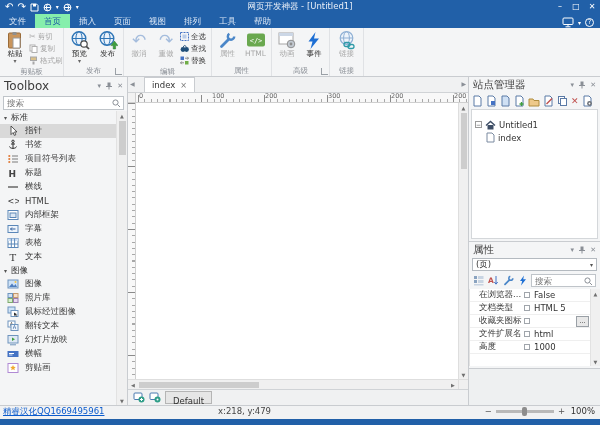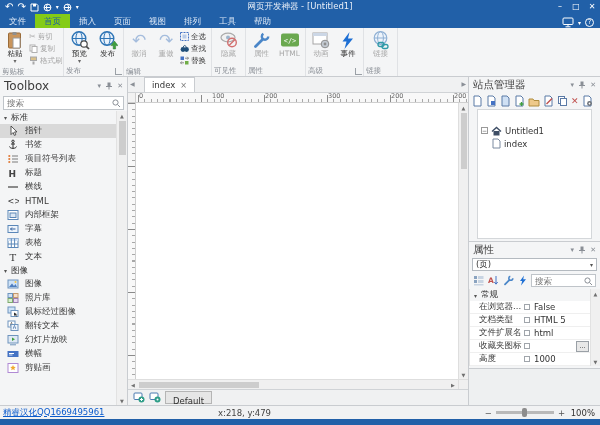--- a/index.html
+++ b/index.html
@@ -13,29 +13,29 @@
   .titlebar{position:absolute;left:0;top:0;width:600px;height:14px;background:#2160a8;display:flex;align-items:center;color:#fff}
   .qat{display:flex;align-items:center;gap:4px;margin-left:5px}
   .qat .tico{color:#fff;font-size:10px;line-height:10px}
   .title-center{position:absolute;left:0;right:0;text-align:center;font-size:8.5px;color:#e9eff8;pointer-events:none}
   .winbtns{margin-left:auto;display:flex}
   .winbtn{width:16px;height:14px;text-align:center;line-height:13px;font-size:8px;color:#fff}
 
   
   .tabrow{position:absolute;left:0;top:14px;width:600px;height:14px;background:#2160a8;display:flex;align-items:flex-end}
   .rtab{padding:0 9px;height:14px;line-height:14px;color:#dce7f5;font-size:8.5px}
-  .rtab.active{background:#84cc16;color:#1f5da5}
+  .rtab.active{background:#86efac;color:#1f5da5}
   .tabrow-right{margin-left:auto;display:flex;align-items:center;gap:4px;margin-right:6px;color:#fff}
   .helpcirc{width:9px;height:9px;border:1px solid #fff;border-radius:50%;font-size:6.5px;line-height:7px;text-align:center}
 
   
   .ribbon{position:absolute;left:0;top:28px;width:600px;height:49px;background:#f4f5f6;border-bottom:1px solid #c9ccd0;display:flex}
   .rgroup{position:relative;border-right:1px solid #e0e2e5;display:flex;flex-direction:column;padding:1px 2px 0}
   .rbody{flex:1;display:flex;align-items:flex-start;gap:1px}
-  .rlabel{height:11px;text-align:left;color:#8a8f96;font-size:7.5px;line-height:11px}
+  .rlabel{height:11px;text-align:center;color:#8a8f96;font-size:7.5px;line-height:11px}
   .bigbtn{width:27px;display:flex;flex-direction:column;align-items:center;padding-top:1px}
   .bigbtn .bicon{height:20px;display:flex;align-items:center;justify-content:center}
   .bigbtn .blabel{font-size:7.5px;line-height:8px}
   .bigbtn .bdrop{font-size:6px;line-height:6px;color:#666}
   .smallcol{display:flex;flex-direction:column;justify-content:flex-start;gap:1px;padding-top:2px}
   .smallbtn{display:flex;align-items:center;gap:2px;height:11px;font-size:7.5px;white-space:nowrap}
   .dis{color:#a8a8a8}
   .bigarrow{font-size:17px;line-height:18px;color:#a5bddd}
   .launcher{position:absolute;right:1px;bottom:1px;width:7px;height:7px;border-left:1px solid #9aa0a6;border-bottom:1px solid #9aa0a6;color:#9aa0a6;font-size:5px;line-height:6px;text-align:right}
 
@@ -80,21 +80,21 @@
   .spacer{flex:1}
   .h-scrollrow{height:10px;display:flex;background:#f0f0f0;border-top:1px solid #dedede;align-items:center;font-size:5px;color:#707070}
   .h-scrollrow .thumb{width:120px;height:6px;background:#cdcdcd;margin:0 1px}
   .h-corner{width:10px;height:10px;border-left:1px solid #dedede;align-self:stretch}
   .breakrow{height:16px;background:#f0f1f2;border-top:1px solid #d0d3d6;display:flex;align-items:center;gap:4px;padding-left:5px}
   .chip{height:13px;background:#e6e6e6;border:1px solid #b5b5b5;padding:4px 7px;line-height:11px;font-size:8.5px;color:#333}
 
   .sitemgr{position:absolute;left:468px;top:77px;width:132px;height:164px;background:#f4f5f6;border-left:1px solid #c9ccd0;display:flex;flex-direction:column}
   .rp-title{font-size:10.5px;color:#3c3c3c}
   .sm-toolbar{height:16px;display:flex;align-items:center;gap:3px;padding:0 3px}
-  .tree{flex:1;background:#fff;border:1px solid #d4d7da;margin:0 8px 2px;padding-top:14px}
+  .tree{flex:1;background:#fff;border:1px solid #d4d7da;margin:0 2px 2px;padding-top:8px}
   .trow{height:13px;display:flex;align-items:center;gap:3px;padding-left:3px;font-size:8.5px;color:#333}
   .expbox{width:7px;height:7px;border:1px solid #9a9a9a;background:#fff;font-size:6px;line-height:5px;text-align:center;color:#555}
 
   .props{position:absolute;left:468px;top:241px;width:132px;height:164px;background:#f4f5f6;border-left:1px solid #c9ccd0;border-top:1px solid #c9ccd0;display:flex;flex-direction:column}
   .combo{height:13px;margin:1px 3px;background:#fff;border:1px solid #b4bac0;display:flex;align-items:center;padding:0 3px;font-size:8.5px}
   .combo .dd{margin-left:auto;font-size:6px;color:#555}
   .pr-toolbar{height:17px;display:flex;align-items:center;gap:4px;padding:0 4px}
   .pr-toolbar .searchbox{flex:1;height:13px}
   .gridwrap{display:flex;height:77px}
   .grid{flex:1;background:#fff;border-left:1px solid #e3e3e3}
@@ -102,21 +102,21 @@
   .gr-sec .tri{font-size:6px;color:#555}
   .prow{height:13px;display:flex;align-items:center;border-bottom:1px solid #efefef;font-size:8.5px}
   .prow .pname{width:52px;padding-left:9px;color:#3a3a3a;white-space:nowrap;overflow:hidden}
   .defbox{width:6px;height:6px;border:1px solid #a0a5ab;background:#fff;margin:0 4px 0 2px}
   .pval{flex:1;color:#333;white-space:nowrap;overflow:hidden}
   .dots{width:13px;height:11px;border:1px solid #9aa0a6;background:#e8e8e8;font-size:7px;line-height:9px;text-align:center;margin-right:1px}
   .gr-scroll{width:10px;background:#f0f0f0;border-left:1px solid #e2e2e2;display:flex;flex-direction:column;align-items:center;font-size:5px;color:#707070}
   .desc{flex:1;background:#eef0f1;border-top:1px solid #c9ccd0;margin-top:2px}
 
   
-  .statusbar{position:absolute;left:0;top:405px;width:600px;height:14px;background:#f1f2f3;border-top:1px solid #c9ccd0;display:flex;align-items:center;font-size:8.5px}
+  .statusbar{position:absolute;left:0;top:405px;width:600px;height:14px;background:#f1f2f3;border-top:1px solid #c9ccd0;display:flex;align-items:flex-start;font-size:8.5px}
   .credit{margin-left:3px;color:#0b5bcd;text-decoration:underline}
   .coords{position:absolute;left:218px;color:#444}
   .zoomctl{position:absolute;right:5px;display:flex;align-items:center;gap:4px;color:#555}
   .ztrack{width:58px;height:3px;background:#b9b9b9;position:relative}
   .zthumb{position:absolute;left:26px;top:-3px;width:5px;height:9px;background:#8d8d8d;border-radius:2px}
   .zpct{width:26px;text-align:right;color:#333}
   .bottomstrip{position:absolute;left:0;top:419px;width:600px;height:6px;background:#2160a8}
 </style>
 </head>
 <body>
@@ -290,36 +290,20 @@
                   <path d="M5 2.2h3.5M7.2 0.8 8.5 2.2 7.2 3.6M4 6.8H0.5M1.8 5.4 0.5 6.8l1.3 1.4" stroke="#8a8a8a" fill="none"></path>
                 </svg>
               </span>
               <span>替换</span>
             </div>
         </div>
       </div>
       <div class="rlabel">编辑</div>
     </div>
 
-    <div class="rgroup" style="width:34px">
-      <div class="rbody" style="justify-content:center">
-        <div class="bigbtn">
-          <span class="bicon">
-              <svg width="20" height="20" viewBox="0 0 20 20">
-                <ellipse cx="9" cy="7.5" rx="7" ry="4.3" fill="#f1f1f1" stroke="#ababab" stroke-width="1.2"></ellipse>
-                <circle cx="9" cy="7.5" r="2" fill="#9db4cb"></circle>
-                <circle cx="13" cy="12.5" r="4.3" fill="none" stroke="#d27070" stroke-width="1.4"></circle>
-                <line x1="10" y1="15.5" x2="16" y2="9.5" stroke="#d27070" stroke-width="1.4"></line>
-              </svg>
-            </span>
-          <span class="blabel dis">隐藏</span>
-        </div>
-      </div>
-      <div class="rlabel">可见性</div>
-    </div>
 
     <div class="rgroup" style="width:60px">
       <div class="rbody" style="justify-content:center">
         <div class="bigbtn">
           <span class="bicon">
               <svg width="19" height="19" viewBox="0 0 19 19">
                 <circle cx="13" cy="5.5" r="3.2" fill="none" stroke="#4a86c8" stroke-width="2.4" stroke-dasharray="13 7"></circle>
                 <line x1="3.5" y1="15.5" x2="10.5" y2="8.5" stroke="#4a86c8" stroke-width="2.8" stroke-linecap="round"></line>
               </svg>
             </span>
@@ -796,44 +780,40 @@
         <span class="mag">
             <svg width="9" height="9">
               <circle cx="3.5" cy="3.5" r="2.6" fill="none" stroke="#8a8f96"></circle>
               <line x1="5.5" y1="5.5" x2="8" y2="8" stroke="#8a8f96"></line>
             </svg>
           </span>
       </div>
     </div>
     <div class="gridwrap">
       <div class="grid">
-        <div class="gr-sec">
-            <span class="tri">▾</span>
-            <span>常规</span>
-          </div>
         <div class="prow">
           <span class="pname">在浏览器...</span>
           <span class="defbox"></span>
           <span class="pval">False</span>
         </div>
         <div class="prow">
           <span class="pname">文档类型</span>
           <span class="defbox"></span>
           <span class="pval">HTML 5</span>
-        </div>
-        <div class="prow">
-          <span class="pname">文件扩展名</span>
-          <span class="defbox"></span>
-          <span class="pval">html</span>
         </div>
         <div class="prow">
           <span class="pname">收藏夹图标</span>
           <span class="defbox"></span>
           <span class="pval"></span>
           <span class="dots">...</span>
+        </div>
+        <div class="prow">
+          <span class="pname">文件扩展名</span>
+          <span class="defbox"></span>
+          <span class="pval">html</span>
         </div>
         <div class="prow">
           <span class="pname">高度</span>
           <span class="defbox"></span>
           <span class="pval">1000</span>
         </div>
       </div>
       <div class="gr-scroll">
         <span class="sb-btn">▲</span>
         <span class="spacer"></span>

